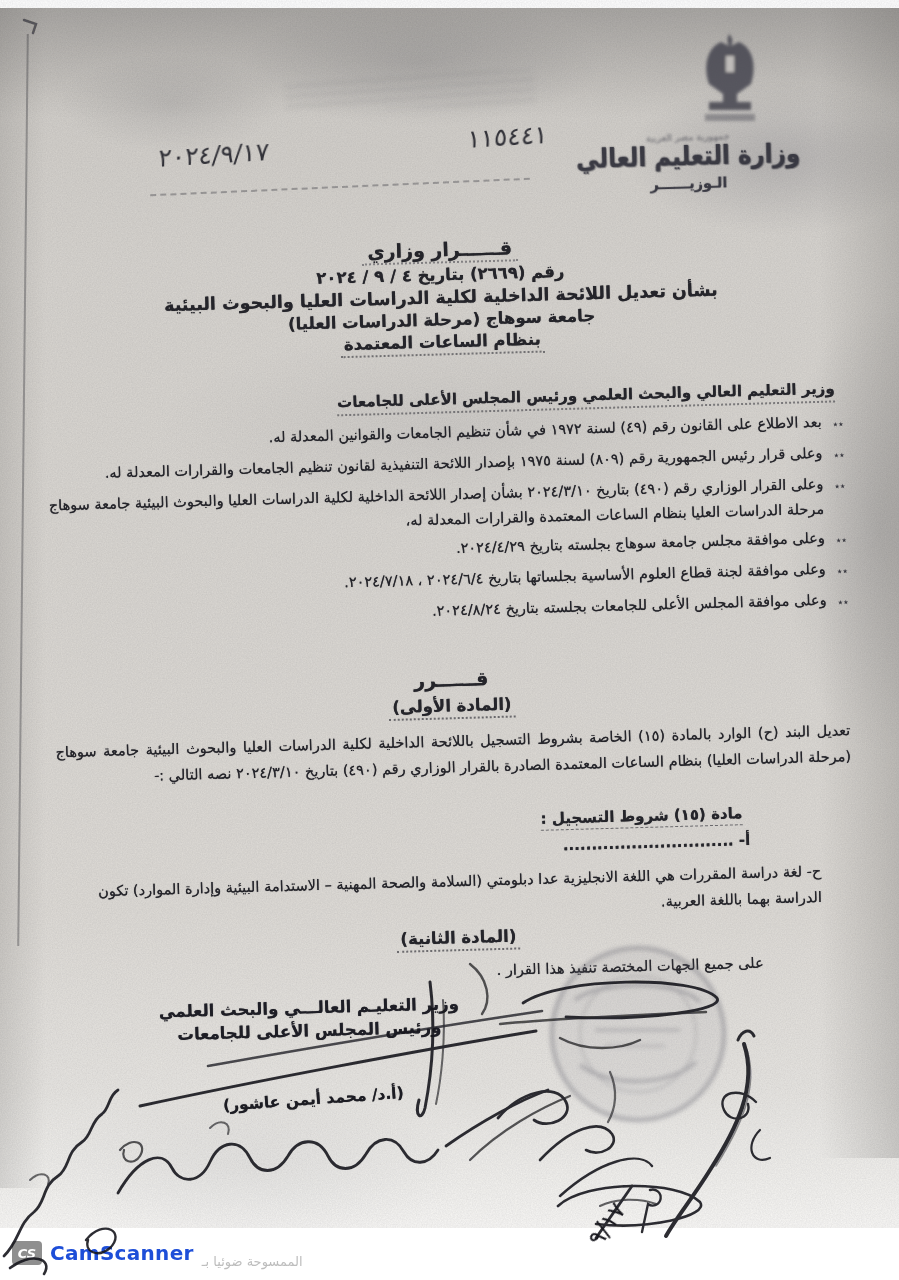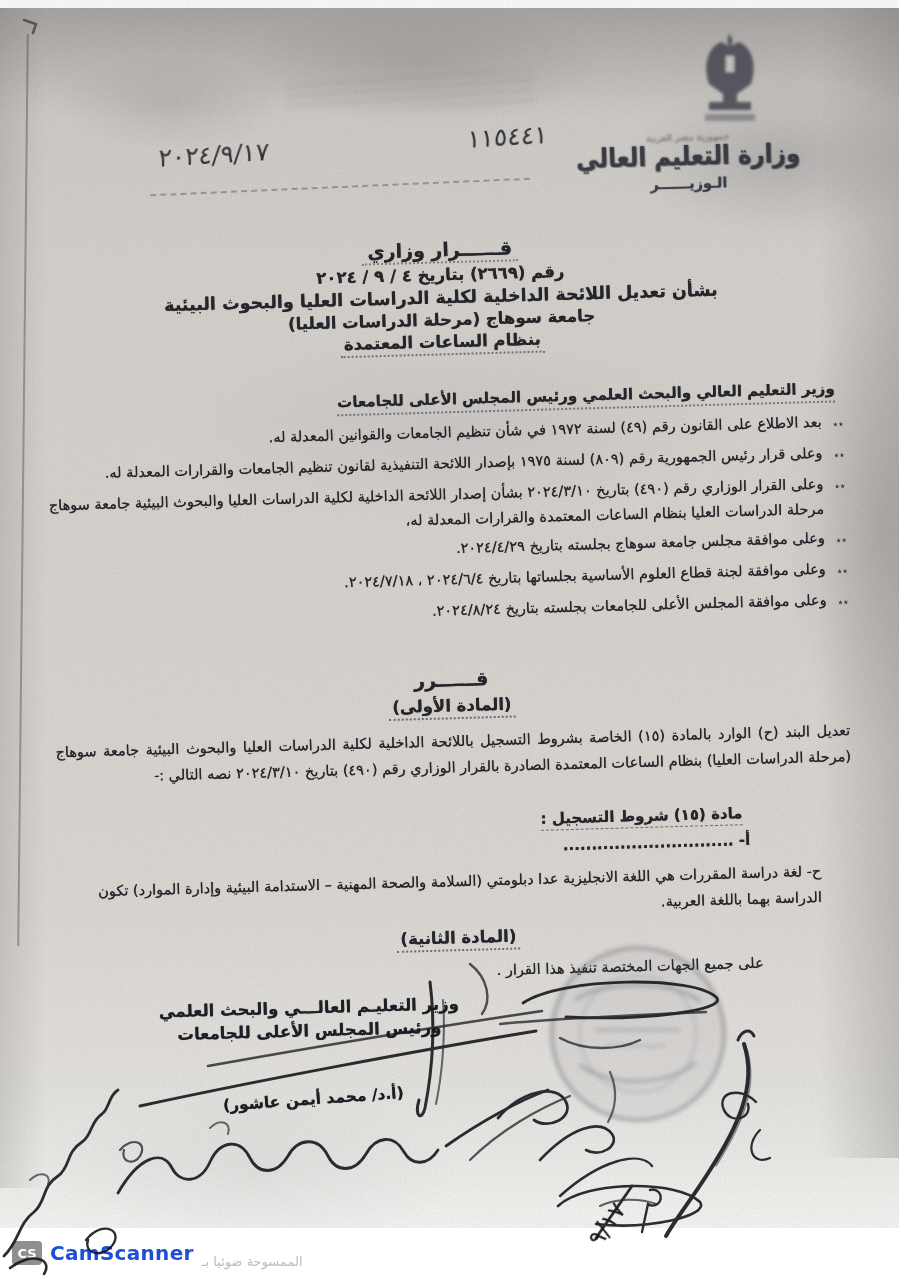--- a/index.html
+++ b/index.html
@@ -82,21 +82,21 @@
     justify-content:space-between;transform:rotate(-3.5deg) skewX(-6deg);
     font-size:25px;color:#33333a;letter-spacing:1px;filter:blur(.3px);}
   .reg-underline{position:absolute;left:150px;top:186px;width:380px;height:0;
     border-bottom:2px dashed rgba(50,50,58,.35);transform:rotate(-2.5deg);}
   
   .grain-svg{position:absolute;left:0;top:0;mix-blend-mode:multiply;pointer-events:none;}
   .overlay{position:absolute;left:0;top:0;pointer-events:none;}
   .wm-strip{position:absolute;left:0;top:1228px;width:899px;height:52px;background:#fff;}
   .wm-row{position:absolute;left:12px;top:9px;display:flex;align-items:center;gap:8px;}
   .cs-badge{width:30px;height:24px;background:#8f8f8f;border-radius:4px;color:#fff;
-    font-size:13px;font-weight:bold;display:flex;align-items:center;justify-content:center;}
+    font-size:13px;font-weight:bold;display:flex;align-items:center;justify-content:center;font-style:italic;}
   .cs-brand{font-size:20px;color:#1d4ed8;font-weight:bold;letter-spacing:.3px;}
   .cs-ar{font-size:13px;color:#bdbdbd;direction:rtl;margin-top:17px;}
 </style>
 </head>
 <body>
 
 <div class="page">
 
   <div class="scanarea"></div>
   <div class="mottle"></div>

